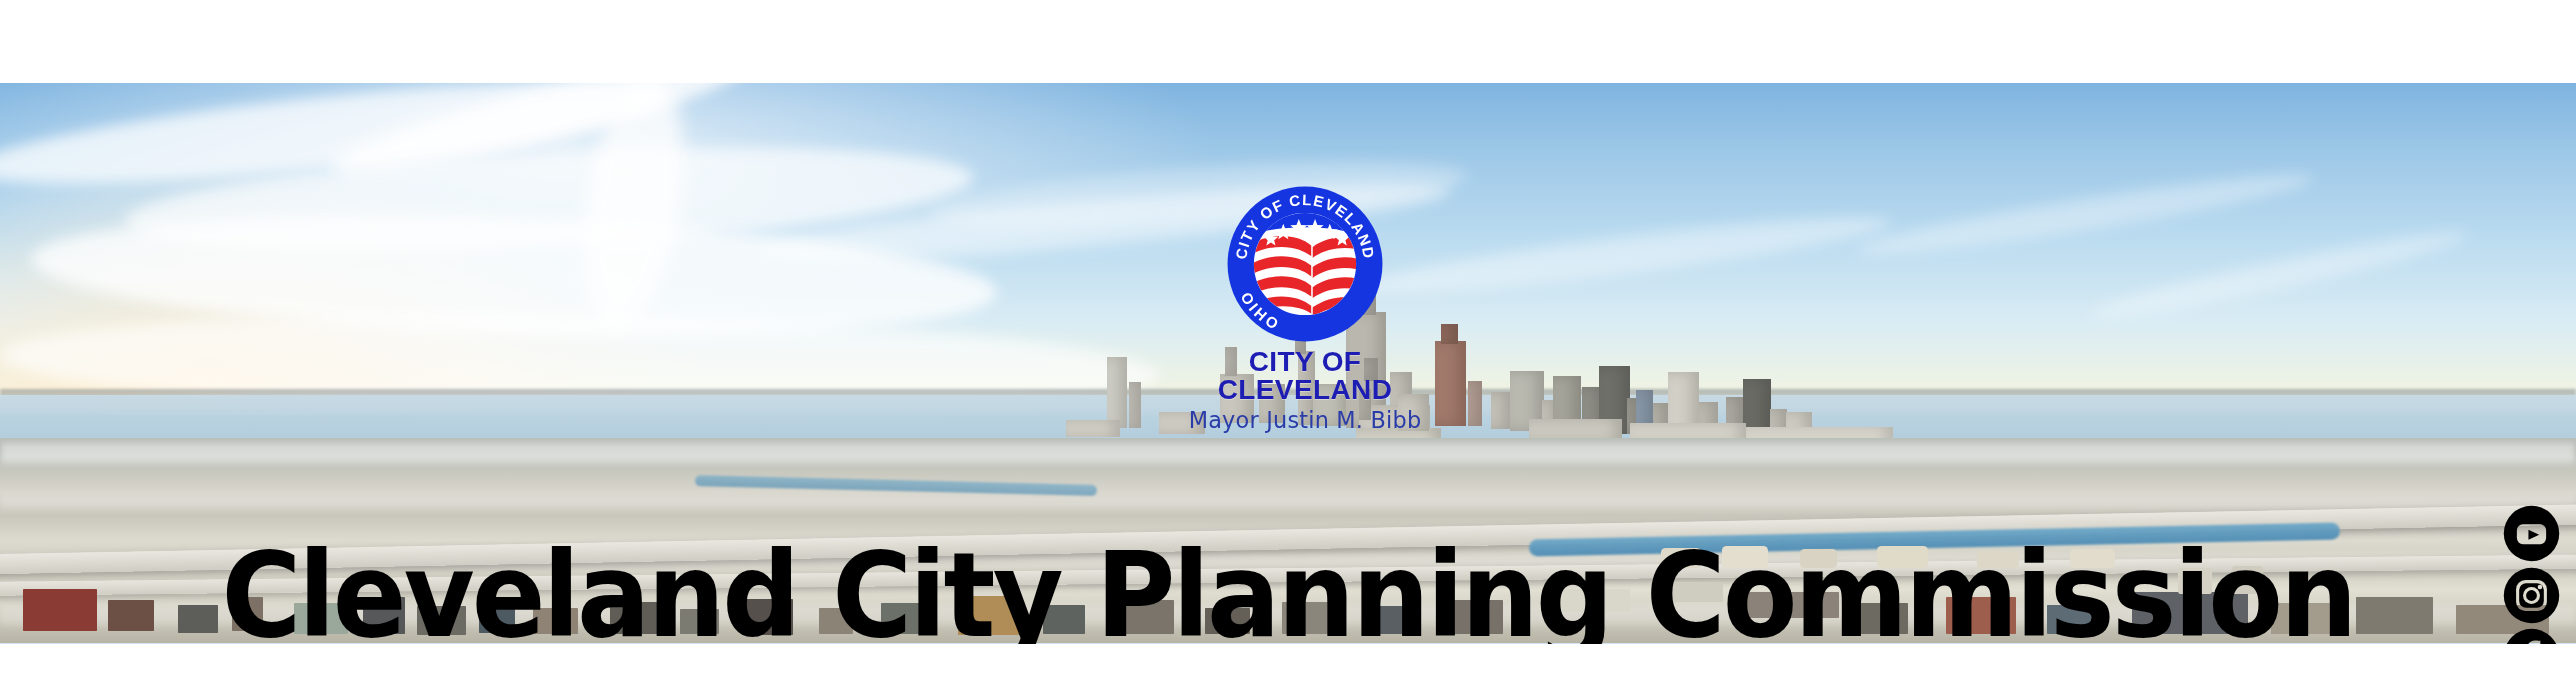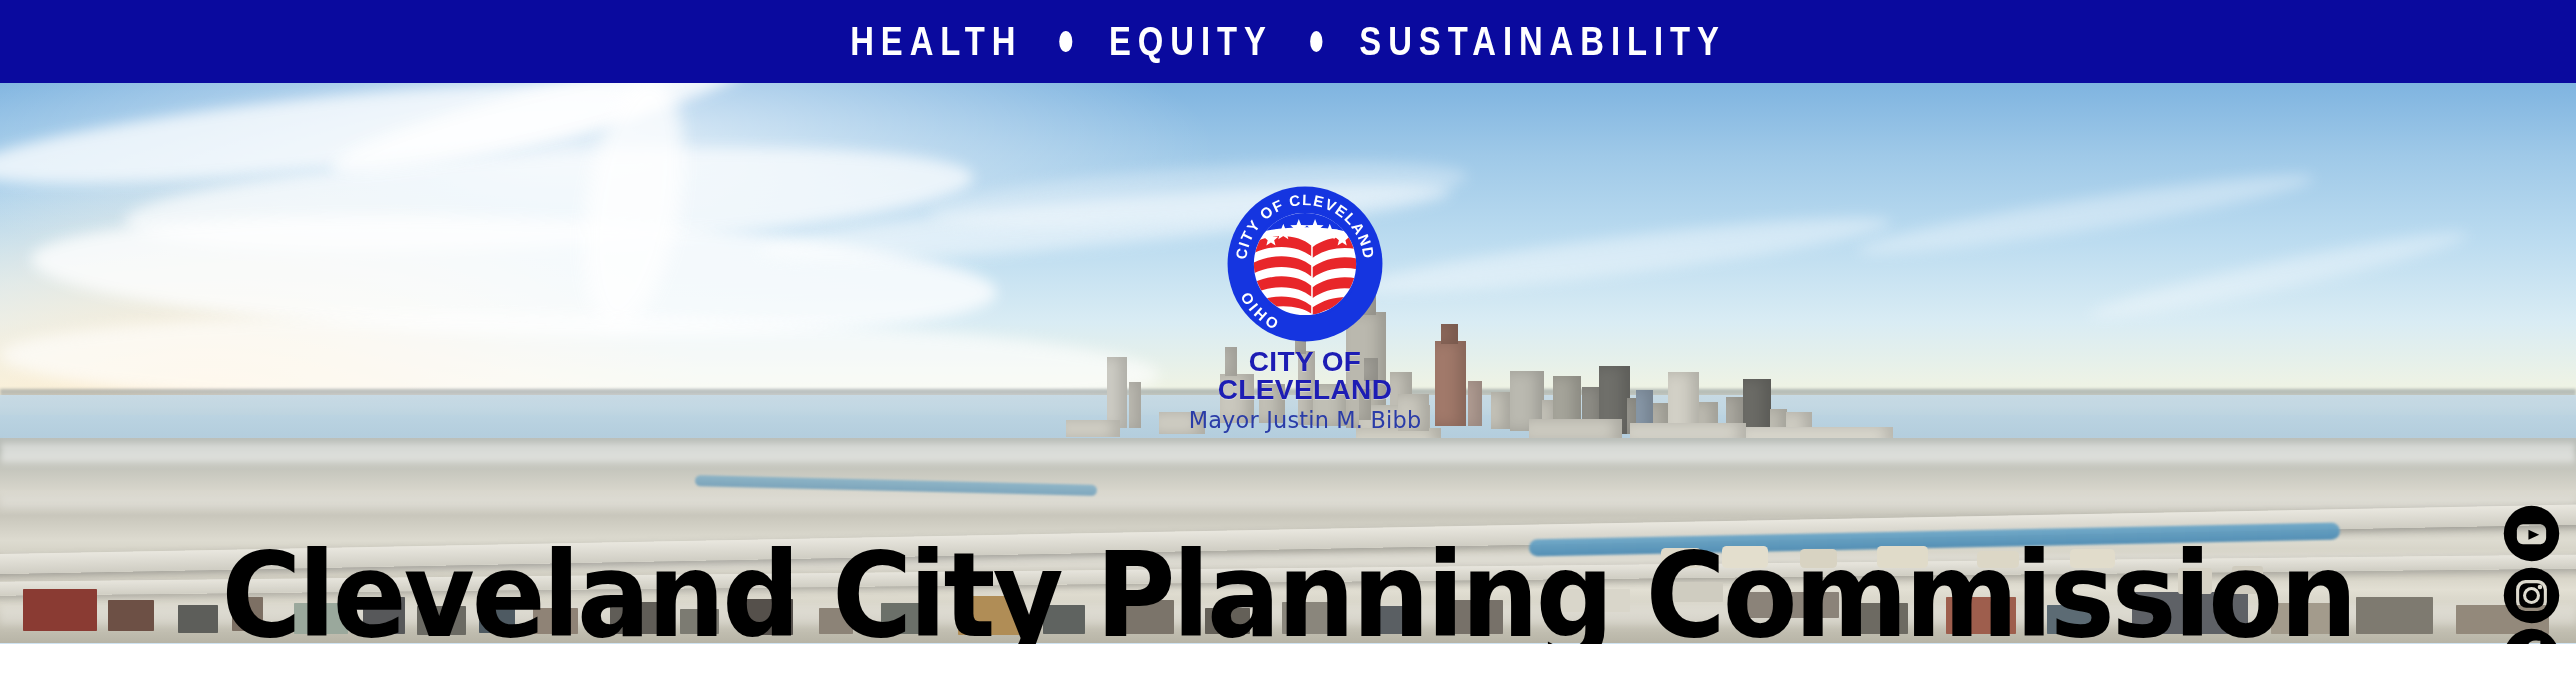--- a/index.html
+++ b/index.html
@@ -143,29 +143,20 @@
     display:flex;flex-direction:column;align-items:center;gap:4.6px;
   }
   .social a{display:block;width:57px;height:57px;line-height:0;}
   .social svg{display:block;width:57px;height:57px;}
 </style>
 </head>
 <body>
 
 <div class="page">
 
-  <div class="tagline-bar">
-    <div class="tagline">
-      <span class="word">HEALTH</span>
-      <span class="dot"></span>
-      <span class="word">EQUITY</span>
-      <span class="dot"></span>
-      <span class="word">SUSTAINABILITY</span>
-    </div>
-  </div>
 
   <div class="hero">
 
     <div class="sky"></div>
     <div class="cloud c1"></div>
     <div class="cloud c2"></div>
     <div class="cloud c3"></div>
     <div class="cloud c4"></div>
     <div class="cloud c5"></div>
     <div class="cloud c6"></div>

